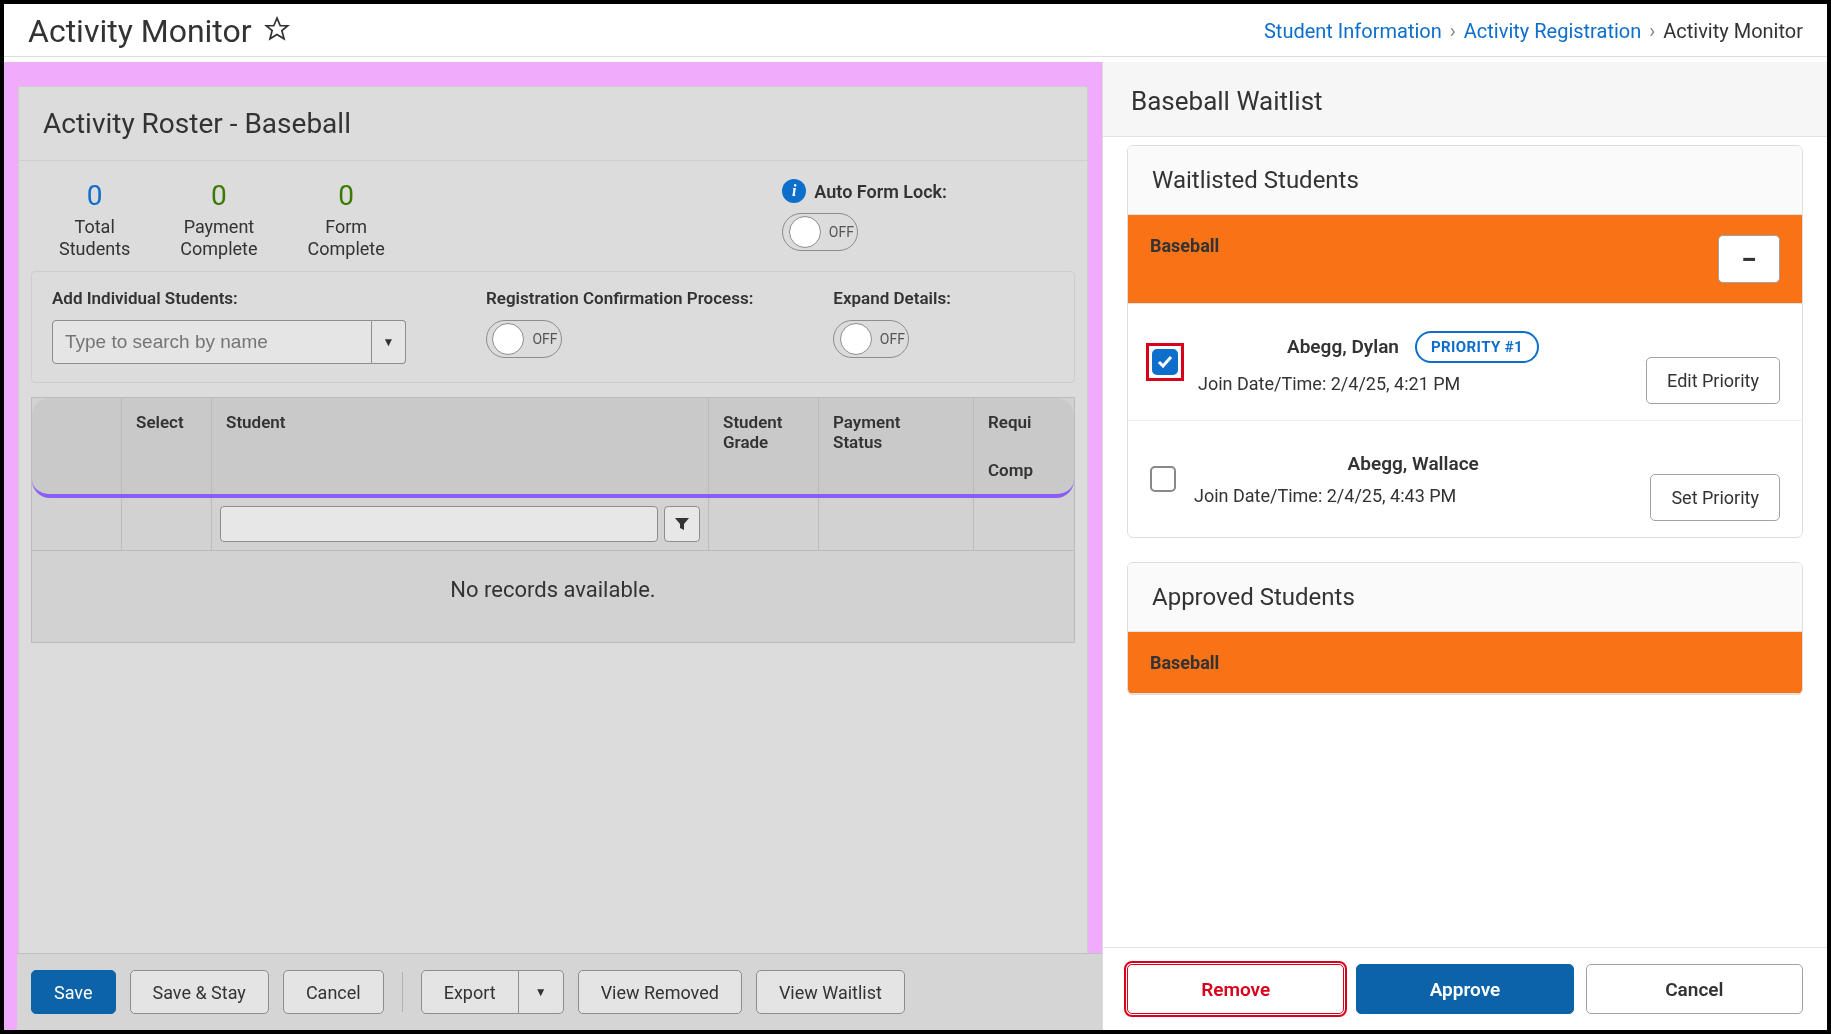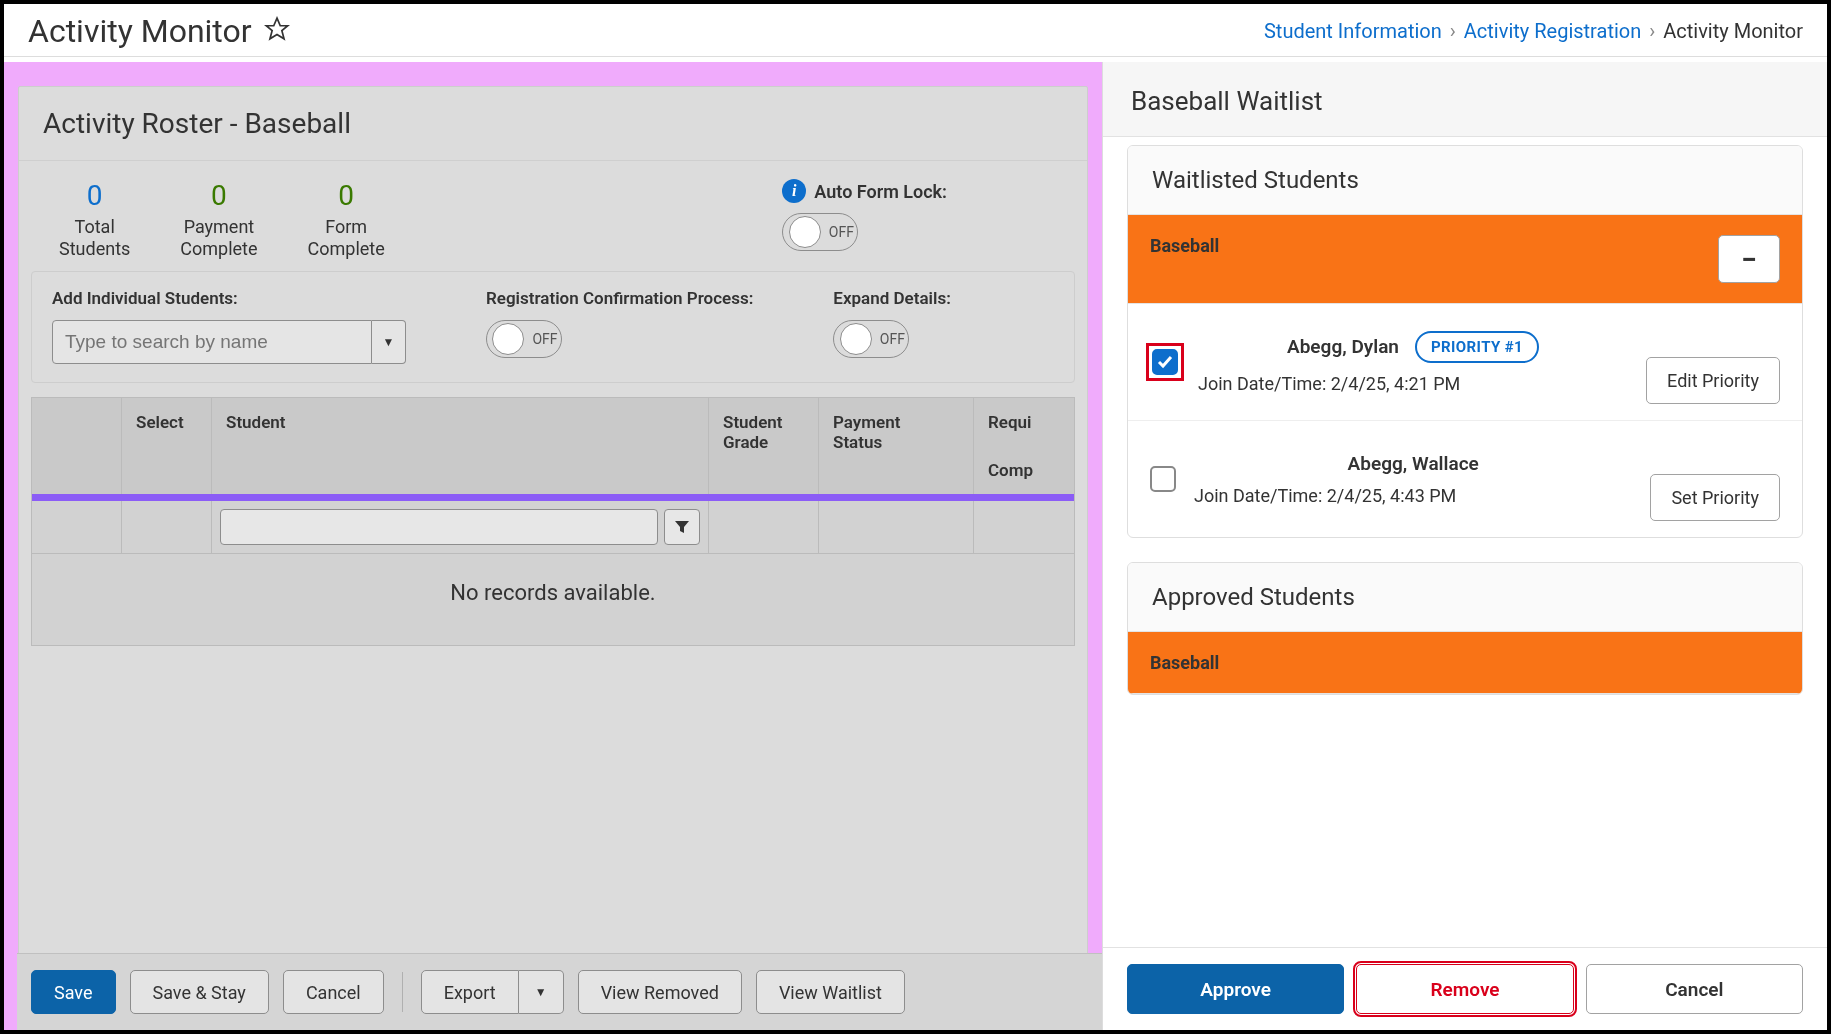--- a/index.html
+++ b/index.html
@@ -35,21 +35,21 @@
   .toggle .knob { width:32px; height:32px; border-radius:50%; border:1px solid #8d8d8d; background:#fff; margin:2px; }
   .toggle .off { font-size:14px; color:#555; margin-left:6px; }
   .controls-row { display:flex; gap:80px; padding:4px 20px 18px 20px; align-items:flex-start; border:1px solid #cdcdcd; margin:0 12px; border-radius:4px; position:relative; padding-top:16px;}
   .ctrl-group { display:flex; flex-direction:column; gap:12px; }
   .ctrl-label { font-size:17px; font-weight:600; }
   .combo { display:flex; }
   .combo input { width:320px; height:44px; border:1px solid #8d8d8d; border-radius:4px 0 0 4px; padding:0 12px; font-size:19px; background:#e5e5e5; color:#555; }
   .combo .dd { width:34px; height:44px; border:1px solid #8d8d8d; border-left:0; border-radius:0 4px 4px 0; background:#e5e5e5; display:flex; align-items:center; justify-content:center; font-size:12px; }
   
   .table-wrap { margin:14px 12px 0 12px; border:1px solid #bbb; background:#d2d2d2; flex:0 0 auto; }
-  .thead { display:flex; background:#c9c9c9; border-bottom:7px solid #8b5cf6; }
+  .thead { display:flex; background:#c9c9c9; border-bottom:4px solid #8b5cf6;border-radius:18px; }
   .th { padding:14px 14px; font-size:17px; font-weight:600; border-right:1px solid #bbb; display:flex; align-items:flex-start; }
   .th.expander { width:90px; }
   .th.select { width:90px; }
   .th.student { flex:1; }
   .th.grade { width:110px; }
   .th.payment { width:155px; }
   .th.req { width:100px; border-right:none; overflow:hidden; }
   .tfilter { display:flex; background:#d2d2d2; border-bottom:1px solid #bbb; }
   .tf { border-right:1px solid #bbb; height:52px; display:flex; align-items:center; padding:0 8px;}
   .tf.expander { width:90px; }
@@ -287,19 +287,19 @@
       </div>
 
       <div class="rp-section">
         <div class="rp-sec-head">Approved Students</div>
         <div class="rp-sub" style="justify-content:flex-start;">
           <span>Baseball</span>
         </div>
       </div>
 
       <div class="rp-footer">
+        <div class="btn remove">Remove</div>
         <div class="btn approve">Approve</div>
-        <div class="btn remove">Remove</div>
         <div class="btn cancel">Cancel</div>
       </div>
     </div>
   </div>
 </div>
 
 </body></html>

